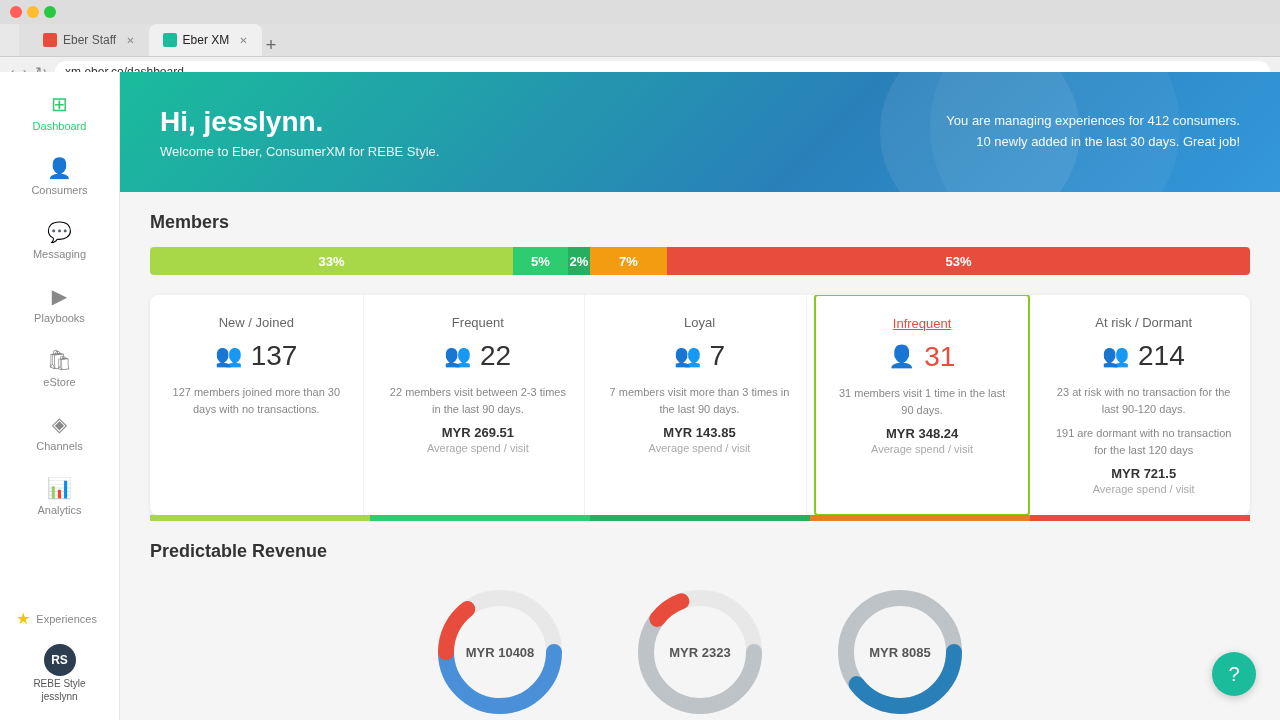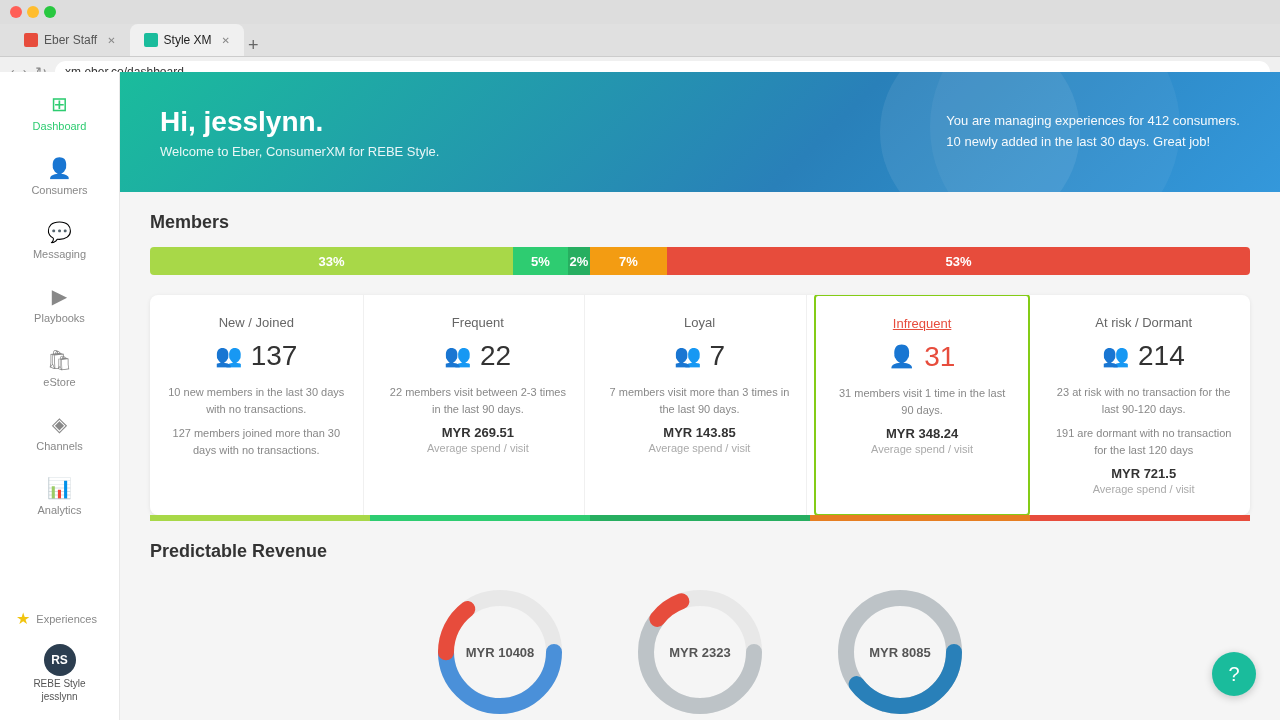--- a/index.html
+++ b/index.html
@@ -24,20 +24,21 @@
     .tl { width: 12px; height: 12px; border-radius: 50%; }
     .tl-red { background: #ff5f57; }
     .tl-yellow { background: #ffbd2e; }
     .tl-green { background: #28c840; }
     .tabs-bar {
       display: flex;
       align-items: flex-end;
       padding: 0 10px;
       height: 40px;
       background: #e0e0e0;
+      margin-left: 19px;
     }
     .tab {
       display: flex; align-items: center; gap: 6px;
       padding: 6px 14px;
       border-radius: 8px 8px 0 0;
       font-size: 12px;
       background: #e0e0e0;
       color: #555;
       height: 32px;
       cursor: pointer;
@@ -116,21 +117,21 @@
     .hero-banner::after {
       content: '';
       position: absolute;
       right: 100px; bottom: -60px;
       width: 250px; height: 250px;
       border-radius: 50%;
       background: rgba(255,255,255,0.05);
     }
     .hero-greeting h1 { font-size: 28px; font-weight: 700; margin-bottom: 6px; }
     .hero-greeting p { font-size: 13px; opacity: 0.9; }
-    .hero-stats { font-size: 13px; opacity: 0.95; line-height: 1.6; }
+    .hero-stats { text-align: right; font-size: 13px; opacity: 0.95; line-height: 1.6; }
 
     
     .content-area { padding: 20px 30px; }
 
     
     .section-title { font-size: 18px; font-weight: 600; color: #333; margin-bottom: 14px; }
 
     
     .members-bar {
       display: flex; height: 28px; border-radius: 4px; overflow: hidden; margin-bottom: 20px;
@@ -211,21 +212,21 @@
     </div>
   </div>
   <div class="tabs-bar">
     <div class="tab">
       <span class="tab-favicon" style="background:#e74c3c;"></span>
       <span>Eber Staff</span>
       <span class="tab-close">✕</span>
     </div>
     <div class="tab active">
       <span class="tab-favicon" style="background:#1abc9c;"></span>
-      <span>Style XM</span>
+      <span>Eber XM</span>
       <span class="tab-close">✕</span>
     </div>
     <button class="tab-add">+</button>
   </div>
   <div class="address-bar-row">
     <button class="nav-btn">‹</button>
     <button class="nav-btn">›</button>
     <button class="nav-btn">↻</button>
     <input class="address-input" type="text" value="xm.eber.co/dashboard" style="">
   </div>
@@ -313,21 +314,20 @@
 
         <div style="position:relative;">
           <div class="members-grid">
 
             <div class="member-card">
               <div class="member-card-title">New / Joined</div>
               <div class="member-count">
                 <span class="member-icon">👥</span>
                 <span class="count">137</span>
               </div>
-              <div class="member-desc">10 new members in the last 30 days with no transactions.</div>
               <div class="member-desc">127 members joined more than 30 days with no transactions.</div>
             </div>
 
             <div class="member-card">
               <div class="member-card-title">Frequent</div>
               <div class="member-count">
                 <span class="member-icon">👥</span>
                 <span class="count">22</span>
               </div>
               <div class="member-desc">22 members visit between 2-3 times in the last 90 days.</div>

